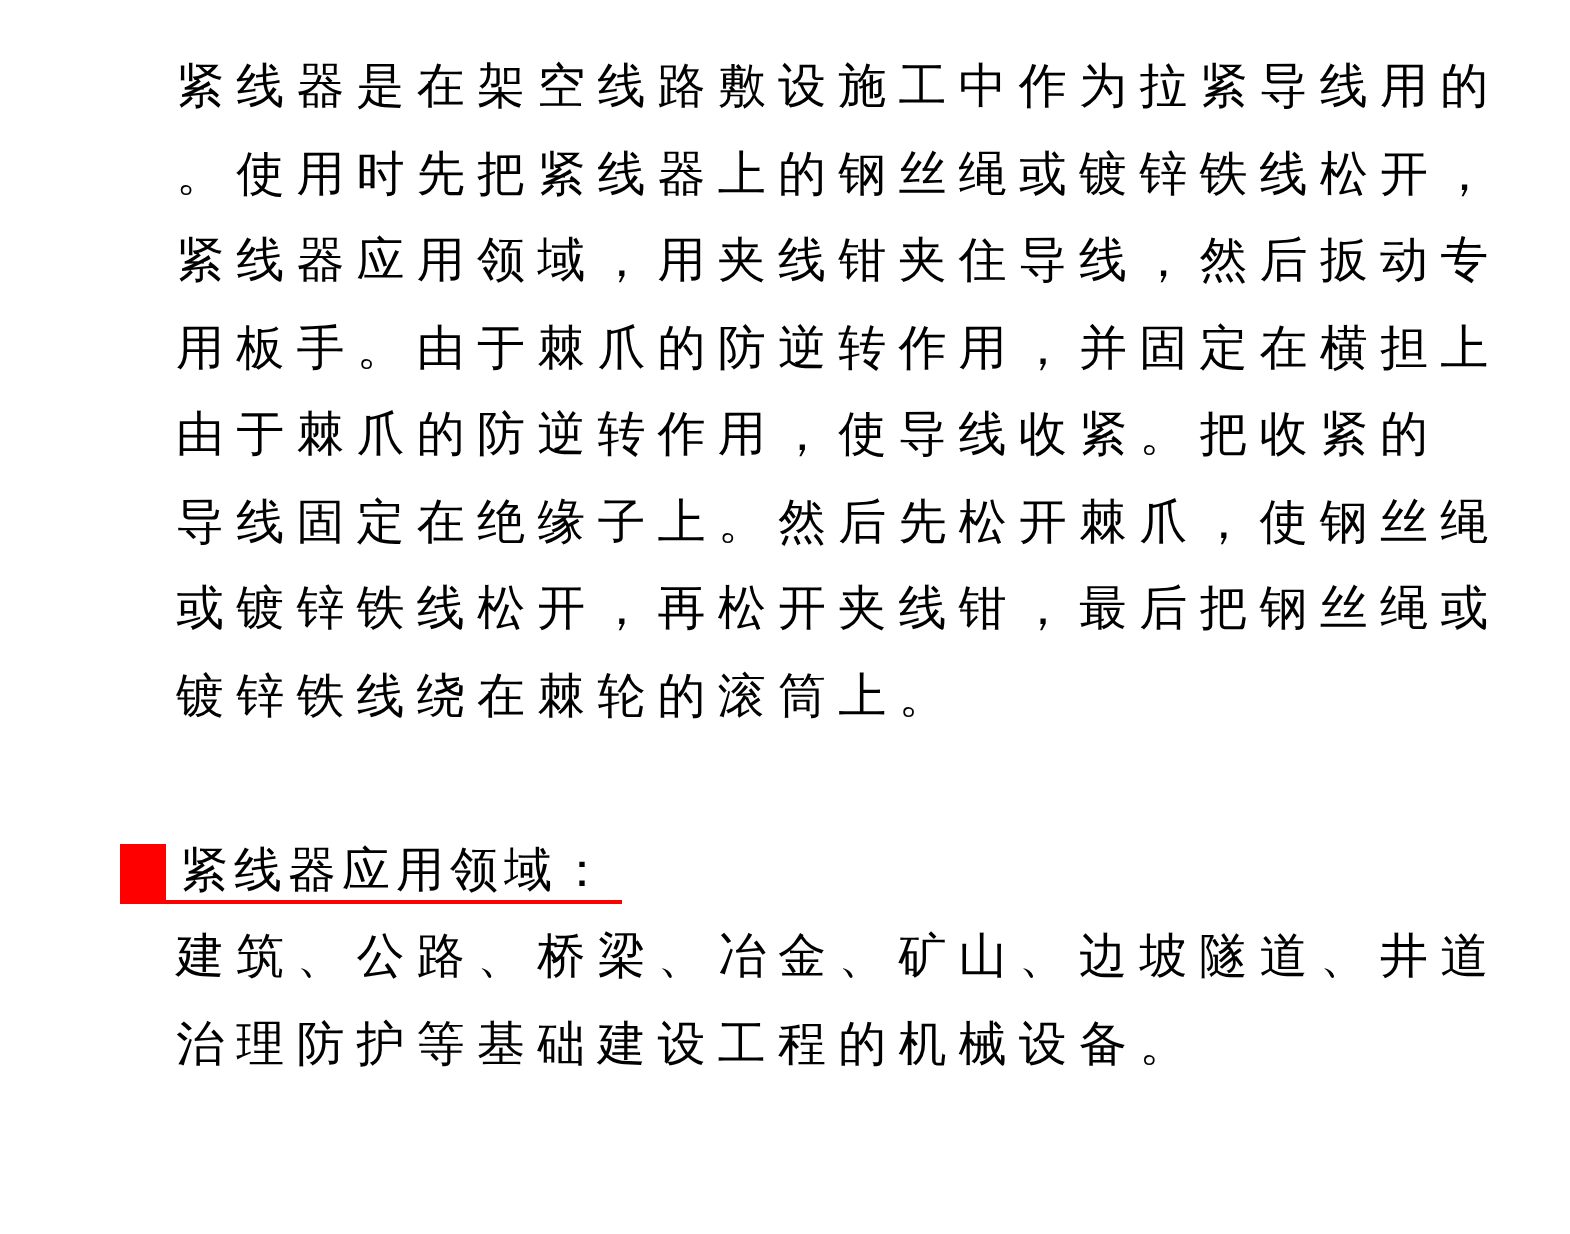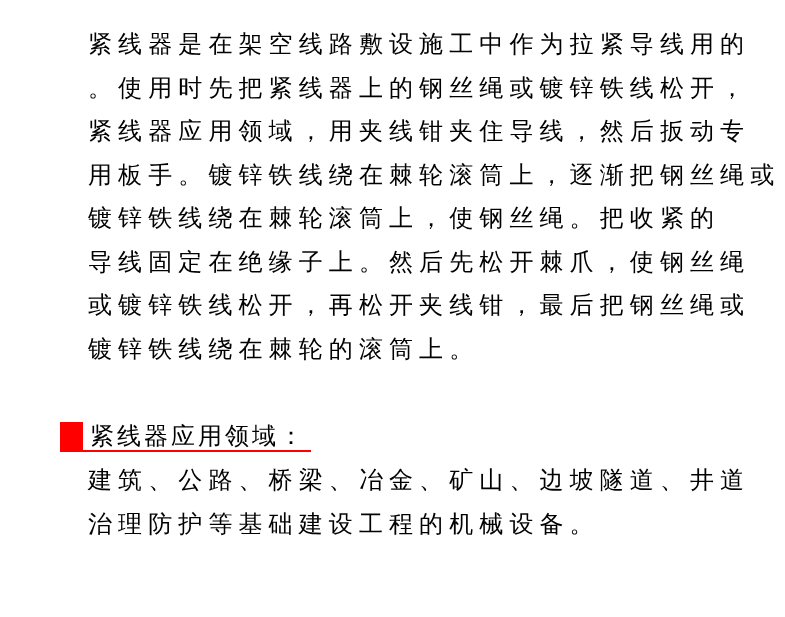--- a/index.html
+++ b/index.html
@@ -49,34 +49,35 @@
   }
   .heading-text {
     color: var(--ink);
     font-size: 24px;
     line-height: 29px;
     letter-spacing: 3px;
     white-space: nowrap;
   }
   .application {
     margin-top: 6px;
+    font-family: Liberation Serif, serif;
   }
 </style>
 </head>
 <body>
 
 <div class="page">
   <div class="content">
 
     <div class="intro">
       <div class="textline">紧线器是在架空线路敷设施工中作为拉紧导线用的</div>
       <div class="textline">。使用时先把紧线器上的钢丝绳或镀锌铁线松开，</div>
       <div class="textline">紧线器应用领域，用夹线钳夹住导线，然后扳动专</div>
-      <div class="textline">用板手。镀锌铁线绕在棘轮滚筒上，逐渐把钢丝绳或</div>
-      <div class="textline">镀锌铁线绕在棘轮滚筒上，使钢丝绳。把收紧的</div>
+      <div class="textline">用板手。由于棘爪的防逆转作用，并固定在横担上</div>
+      <div class="textline">由于棘爪的防逆转作用，使导线收紧。把收紧的</div>
       <div class="textline">导线固定在绝缘子上。然后先松开棘爪，使钢丝绳</div>
       <div class="textline">或镀锌铁线松开，再松开夹线钳，最后把钢丝绳或</div>
       <div class="textline">镀锌铁线绕在棘轮的滚筒上。</div>
     </div>
 
     <div class="heading-row">
       <span class="red-square"></span>
       <span class="heading-text">紧线器应用领域：</span>
     </div>
 

